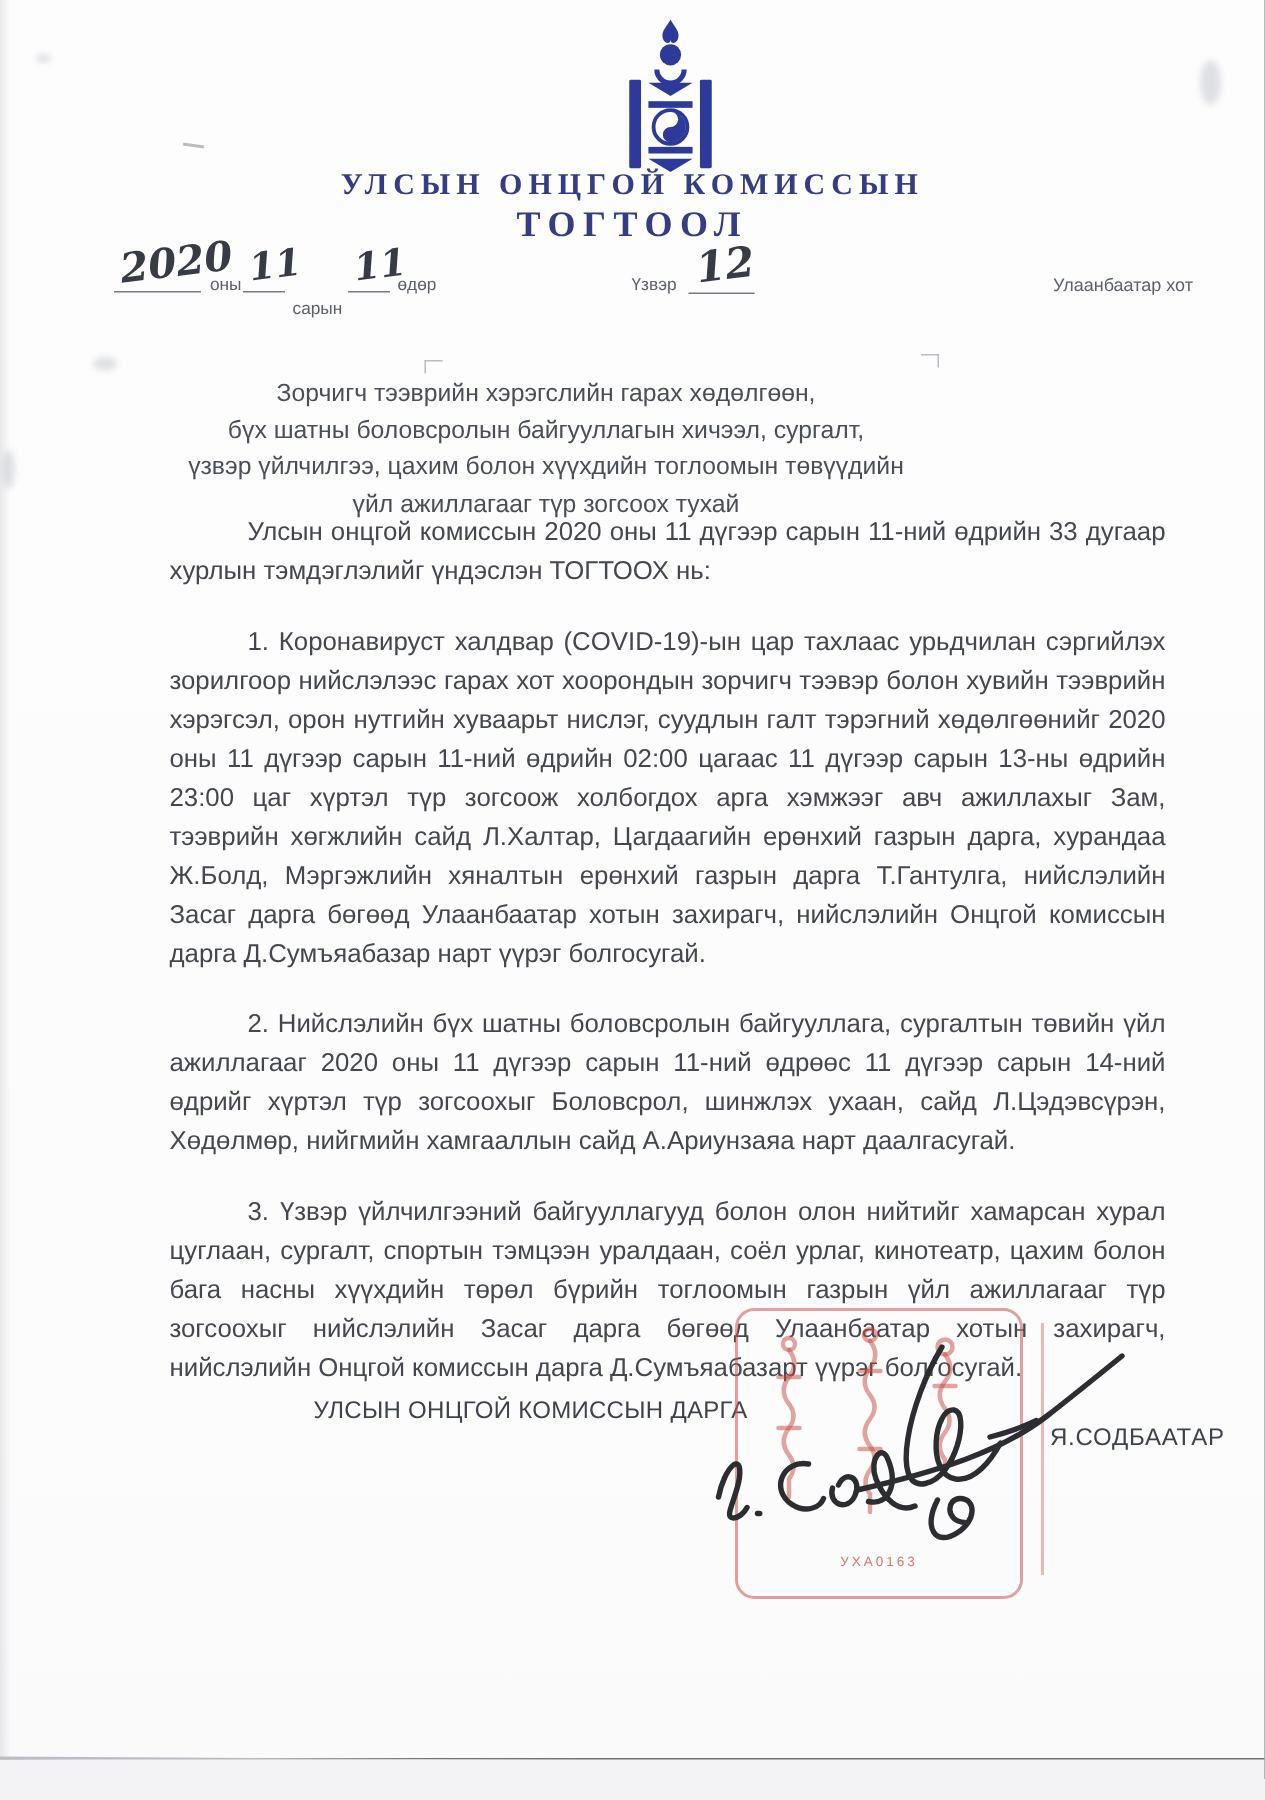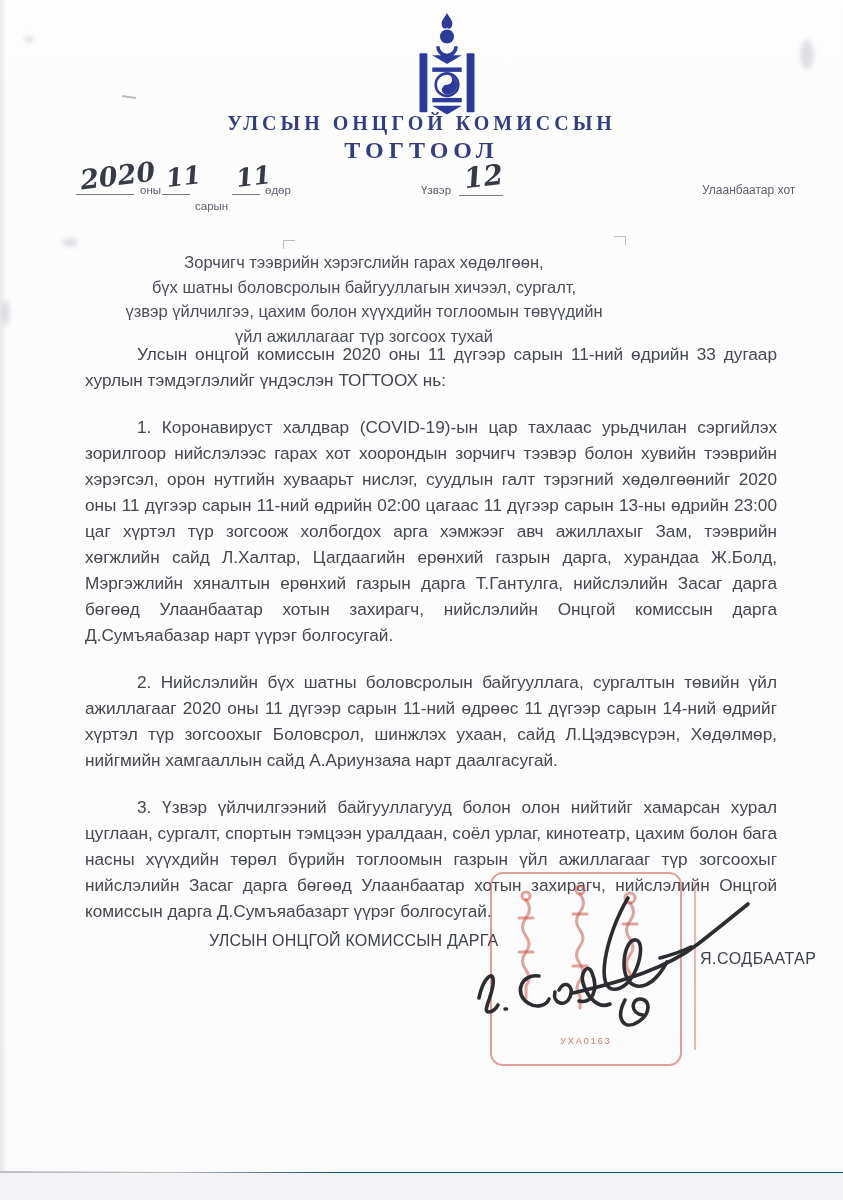--- a/index.html
+++ b/index.html
@@ -4,21 +4,21 @@
 <style>
   html,body{margin:0;padding:0;}
   body{
     width:843px;height:1200px;
     font-family:"Liberation Sans",sans-serif;
     background:#eceef0;
     position:relative;overflow:hidden;
   }
   .scan{
     position:absolute;inset:0;
-    background:#0c4a6e;
+    background:#737373;
   }
   .page{
     position:absolute;left:0;top:0;width:843px;height:1172px;
     background:linear-gradient(180deg,#fdfdfe 0%,#fcfcfd 80%,#fafafb 100%);
   }
   .below-page{
     position:absolute;left:0;top:1173px;width:843px;height:27px;
     background:#f3f3f5;
   }
   .page-bottom-edge{
@@ -53,21 +53,21 @@
     position:absolute;left:0;top:250px;width:728px;
     text-align:center;color:#4a4e57;font-size:16.5px;line-height:24.5px;
   }
   
   .bodytext{
     position:absolute;left:0;top:341px;width:843px;
     color:#44474e;font-size:17.2px;line-height:26px;
     padding:0;
   }
   .bodytext p{
-    margin:0 66px 21px 85px;
+    margin:0 66px 21px 113px;
     text-align:justify;text-indent:52px;
   }
   
   .sig-titles{
     position:absolute;left:209px;top:927px;
     font-size:16px;line-height:28px;color:#3e424a;letter-spacing:0.2px;
   }
   .sig-name{
     position:absolute;left:700px;top:950px;
     font-size:16px;color:#3e424a;letter-spacing:0.5px;

